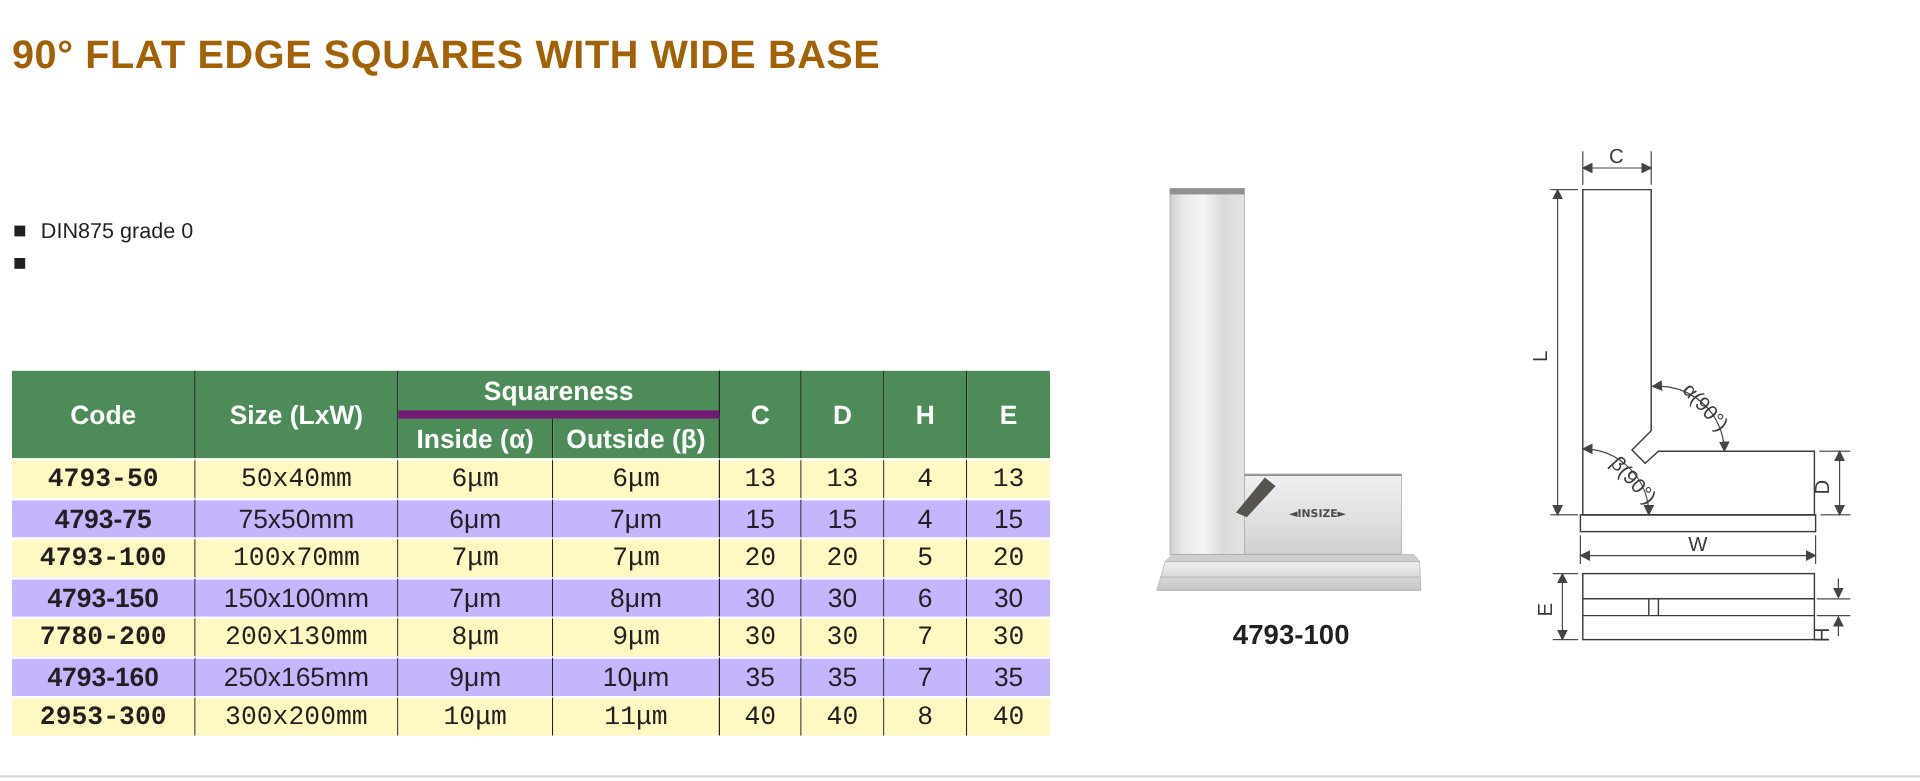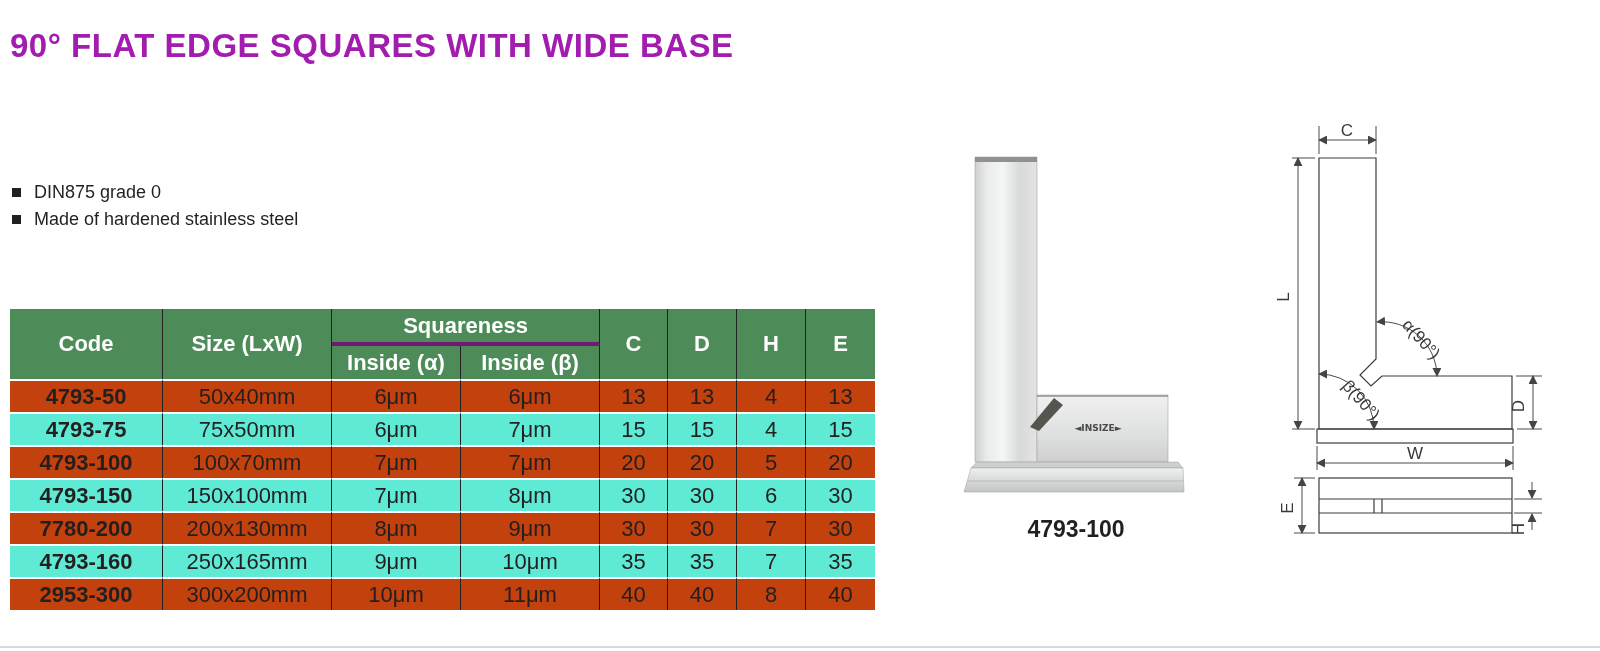--- a/index.html
+++ b/index.html
@@ -1,39 +1,39 @@
 <!DOCTYPE html>
 <html><head>
 <meta charset="utf-8">
 <style>
   html,body{margin:0;padding:0;background:#ffffff;}
   body{width:1600px;height:651px;font-family:"Liberation Sans",sans-serif;color:#231f20;}
   .page{position:relative;width:1600px;height:651px;overflow:hidden;background:#fff;}
 
   .title{position:absolute;left:10px;top:27px;margin:0;font-size:33px;font-weight:bold;
-         letter-spacing:.5px;white-space:nowrap;color:#a21caf;}
+         letter-spacing:.5px;white-space:nowrap;color:#a16207;}
 
   .bullets{position:absolute;left:12px;top:180px;}
   .bullet-row{display:flex;align-items:flex-start;height:27px;font-size:18px;line-height:25px;}
   .sq{width:9px;height:9px;background:#231f20;margin:8px 13px 0 0;flex:none;}
 
   .unit{position:absolute;left:10px;top:268px;width:865px;text-align:right;
         font-size:22px;font-weight:bold;}
 
   table.spec{position:absolute;left:10px;top:309px;width:865px;border-collapse:separate;
              border-spacing:0;table-layout:fixed;font-size:22px;}
   table.spec th{background:#4d8c58;color:#ffffff;font-weight:bold;height:33px;padding:0;
                 text-align:center;border-right:1px solid #222;}
   table.spec td{height:31px;padding:0;text-align:center;border-top:2px solid #ffffff;
                 border-right:1px solid #222;}
   th.code-h{text-align:left;padding-left:18px;}
-  th.sq-h{border-bottom:4px solid #701a75;}
+  th.sq-h{border-bottom:7px solid #701a75;}
   .no-r{border-right:none !important;}
-  tr.dark td{background:#c2410c;}
-  tr.light td{background:#5eead4;}
+  tr.dark td{background:#fef9c3;font-family:Liberation Mono, monospace;}
+  tr.light td{background:#c4b5fd;}
   td.code{font-weight:bold;}
 
   .photo{position:absolute;left:940px;top:140px;width:260px;height:410px;}
   .caption{position:absolute;left:946px;top:516px;width:260px;text-align:center;
            font-size:23px;font-weight:bold;}
 
   .drawing{position:absolute;left:1240px;top:110px;width:320px;height:440px;}
   .drawing text{font-family:"Liberation Sans",sans-serif;font-size:17px;fill:#3a3a3a;}
 
   .bottom-rule{position:absolute;left:0;top:646px;width:1600px;height:2px;background:#d9d9d9;}
@@ -45,21 +45,20 @@
 
   <h1 class="title">90° FLAT EDGE SQUARES WITH WIDE BASE</h1>
 
   <div class="bullets">
     <div class="bullet-row">
       <span class="sq"></span>
       <span>DIN875 grade 0</span>
     </div>
     <div class="bullet-row">
       <span class="sq"></span>
-      <span>Made of hardened stainless steel</span>
     </div>
   </div>
 
 
   <table class="spec">
     <colgroup>
       <col style="width:153px">
         <col style="width:169px">
         <col style="width:129px">
       <col style="width:139px">
@@ -73,21 +72,21 @@
         <th rowspan="2" class="code-h">Code</th>
         <th rowspan="2">Size (LxW)</th>
         <th colspan="2" class="sq-h">Squareness</th>
         <th rowspan="2">C</th>
         <th rowspan="2">D</th>
         <th rowspan="2">H</th>
         <th rowspan="2" class="no-r">E</th>
       </tr>
       <tr>
         <th>Inside (α)</th>
-        <th>Inside (β)</th>
+        <th>Outside (β)</th>
       </tr>
     </thead>
     <tbody>
       <tr class="dark">
         <td class="code">4793-50</td>
         <td>50x40mm</td>
         <td>6μm</td>
         <td>6μm</td>
         <td>13</td>
         <td>13</td>

